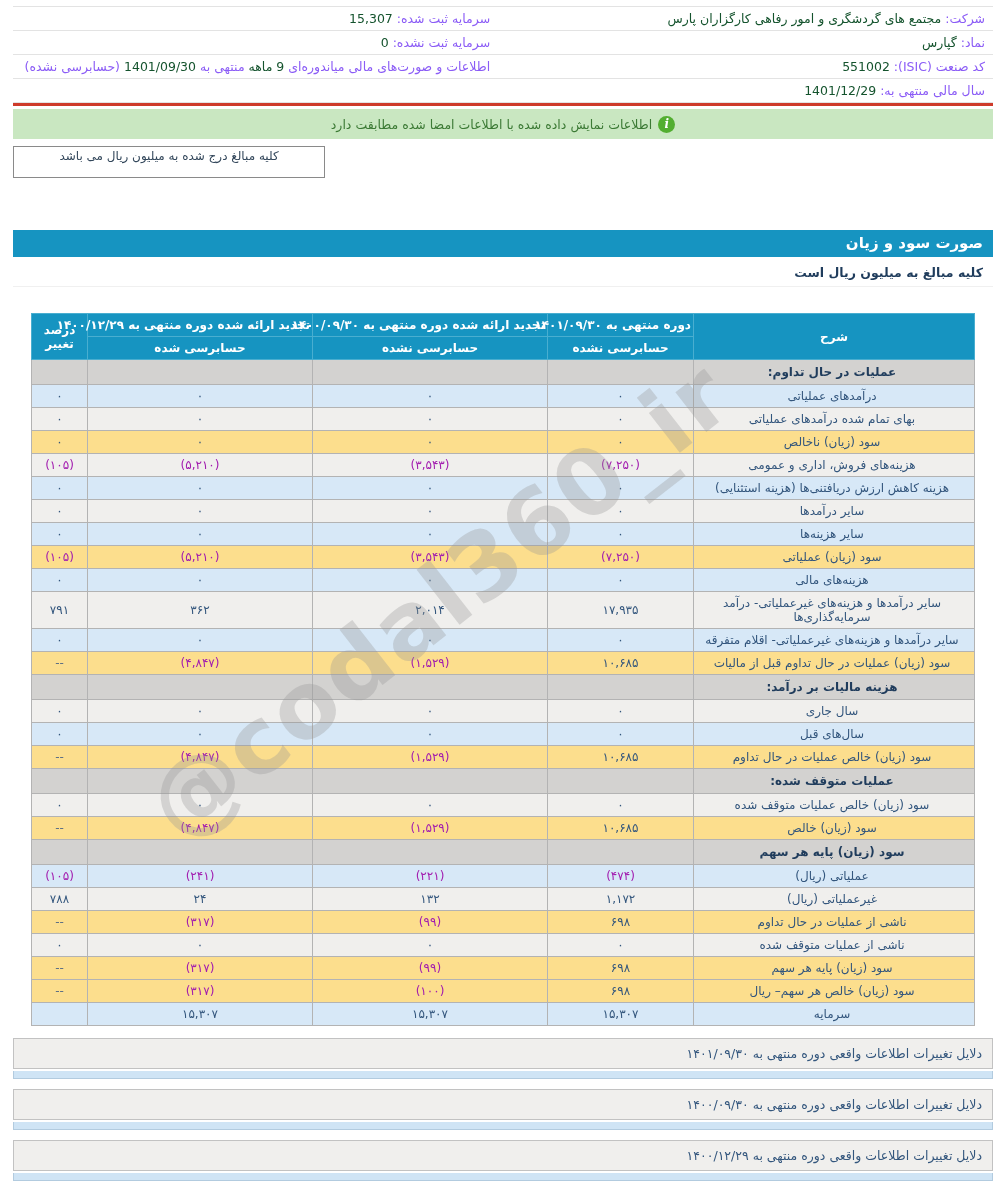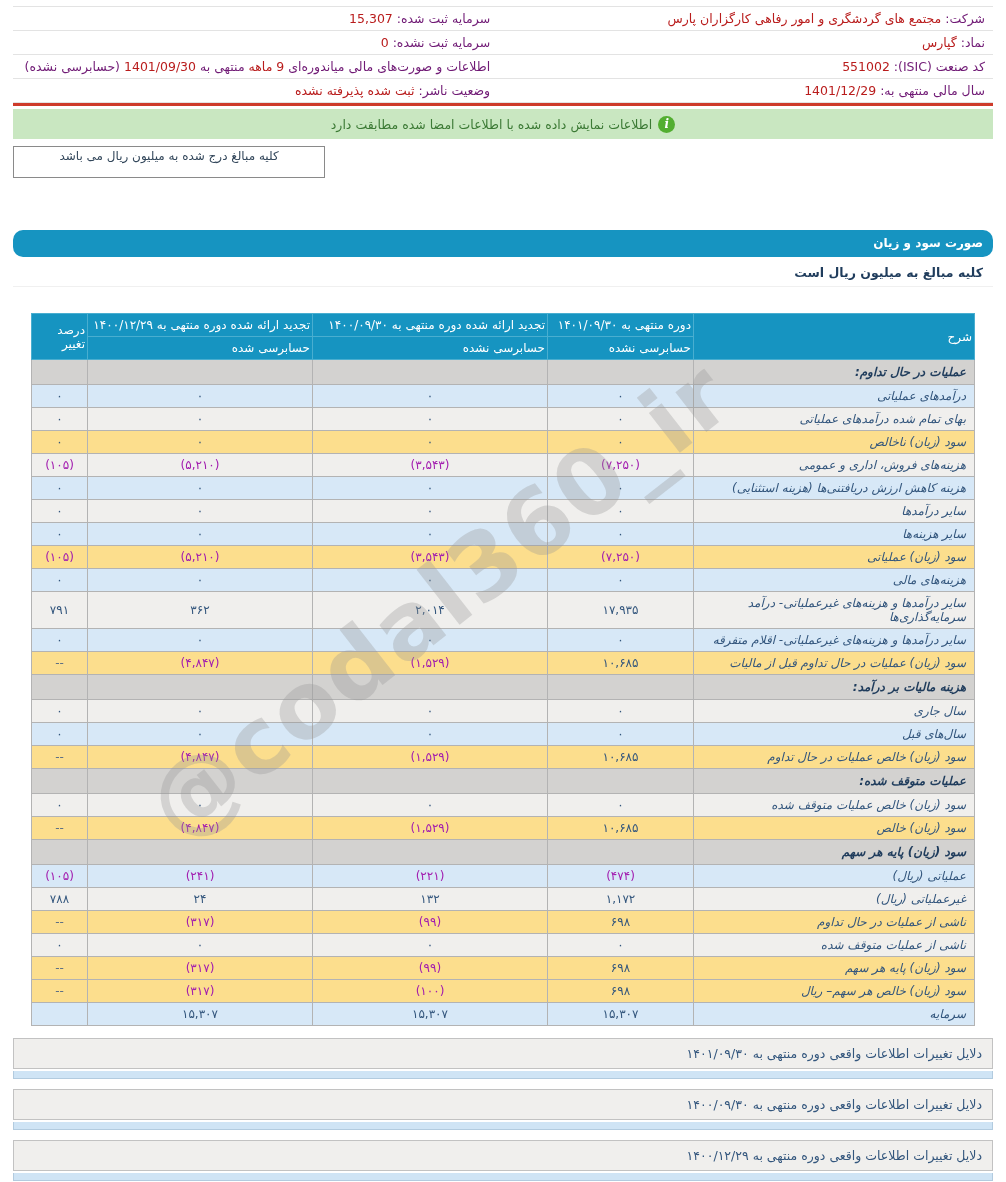--- a/index.html
+++ b/index.html
@@ -11,22 +11,22 @@
     color: #33475b;
   }
   .page { padding: 6px 13px 30px 13px; position: relative; }
 
   
   .info-table { border-top: 1px solid #e3e3e3; }
   .info-row { display: flex; border-bottom: 1px solid #e3e3e3; }
   .info-cell { padding: 3px 8px; font-size: 12.5px; line-height: 17px; min-height: 23px; }
   .info-cell.right { width: 50.5%; }
   .info-cell.left  { width: 49.5%; }
-  .hl { color: #701a75; }
-  .hv { color: #b91c1c; }
+  .hl { color: #8b5cf6; }
+  .hv { color: #14532d; }
 
   .red-divider { height: 3px; background: #ce3b2a; margin-top: 0px; }
 
   
   .notice {
     margin-top: 3px; height: 30px; background: #c9e7c1;
     display: flex; align-items: center; justify-content: center; gap: 6px;
     font-size: 12.5px; color: #3c7a35;
   }
   .info-icon {
@@ -42,41 +42,41 @@
     border: 1px solid #8a8a8a; background: #fff;
     text-align: center; font-size: 12px; color: #33475b;
     direction: rtl;
   }
 
   .spacer-lg { height: 52px; }
 
   
   .stmt-title {
     height: 27px; line-height: 27px; background: #1694c1;
-    color: #fff; font-size: 12px; font-weight: bold; padding-right: 10px; border-radius: 10px;
+    color: #fff; font-size: 15px; font-weight: bold; padding-right: 10px;
   }
   .unit-note {
     padding: 8px 10px 6px 10px; font-size: 12.5px; font-weight: bold; color: #1f3c5c;
     border-bottom: 1px solid #f0f0f0;
     text-align: right;
   }
 
   
   .table-wrap { position: relative; margin: 26px 18px 0 14px; }
   table.inc {
     border-collapse: collapse; table-layout: fixed; width: 943px;
     font-size: 12px;
   }
   table.inc th, table.inc td { border: 1px solid #b3b3b3; }
   table.inc thead th {
-    background: #1694c1; color: #fff; font-weight: normal;
-    border: 1px solid #49aed0; padding: 4px 2px; text-align: right;
+    background: #1694c1; color: #fff; font-weight: bold;
+    border: 1px solid #49aed0; padding: 4px 2px; text-align: center;
   }
   table.inc thead .title-line { white-space: nowrap; display: block; }
-  td.desc { padding: 4px 8px 4px 4px; text-align: right; color: #33567d; background-clip: padding-box; font-style: italic; }
+  td.desc { padding: 4px 8px 4px 4px; text-align: center; color: #33567d; background-clip: padding-box; }
   td.val  { padding: 4px 6px; text-align: center; }
   tr.r-blue   td { background: #d7e8f7; }
   tr.r-plain  td { background: #f0efed; }
   tr.r-yellow td { background: #fcde8d; }
   tr.r-section td { background: #d3d2d0; color: #1f3c5c; font-weight: bold; padding: 5px 8px 5px 4px; }
   .pos  { color: #33567d; }
   .neg  { color: #a21caf; }
   .dash { color: #5f7184; }
 
   .watermark {
@@ -112,21 +112,20 @@
       <div class="info-row">
         <div class="info-cell right"><span class="hl">نماد: </span><span class="hv">گپارس</span></div>
         <div class="info-cell left"><span class="hl">سرمایه ثبت نشده: </span><span class="hv">0</span></div>
       </div>
       <div class="info-row">
         <div class="info-cell right"><span class="hl">کد صنعت (ISIC): </span><span class="hv">551002</span></div>
         <div class="info-cell left"><span class="hl">اطلاعات و صورت‌های مالی میاندوره‌ای </span><span class="hv">9 ماهه</span><span class="hl"> منتهی به </span><span class="hv">1401/09/30</span><span class="hl"> (حسابرسی نشده)</span></div>
       </div>
       <div class="info-row">
         <div class="info-cell right"><span class="hl">سال مالی منتهی به: </span><span class="hv">1401/12/29</span></div>
-        <div class="info-cell left"><span class="hl">وضعیت ناشر: </span><span class="hv">ثبت شده پذیرفته نشده</span></div>
       </div>
     </div>
 
   <div class="red-divider"></div>
 
   <div class="notice">
     <span class="info-icon">i</span>
     <span>اطلاعات نمایش داده شده با اطلاعات امضا شده مطابقت دارد</span>
   </div>
 

